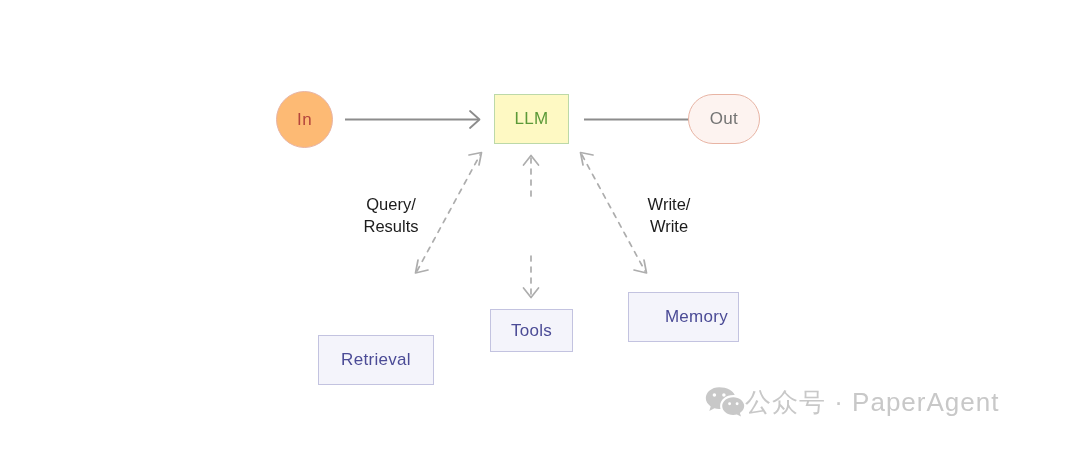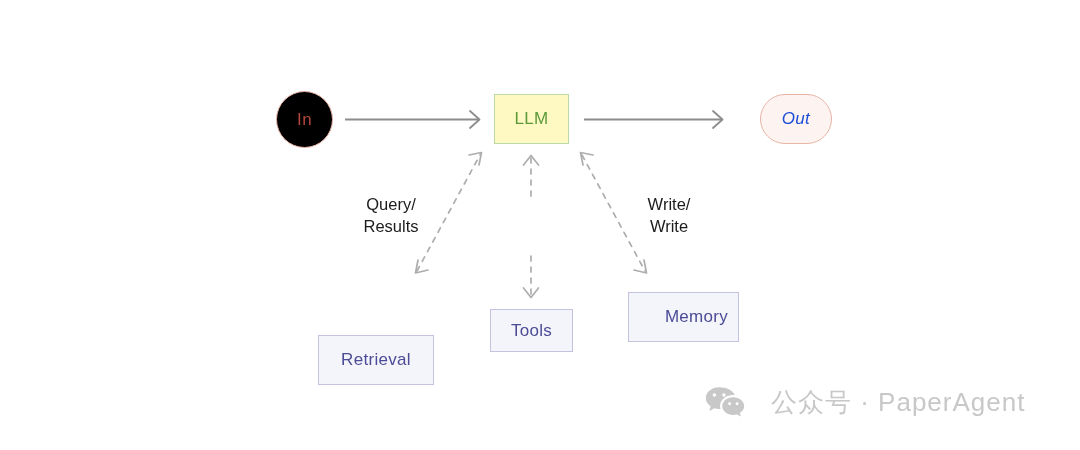--- a/index.html
+++ b/index.html
@@ -40,48 +40,47 @@
     box-sizing: border-box;
     letter-spacing: 0.3px;
   }
 
   .node-in {
     left: 276px;
     top: 91px;
     width: 57px;
     height: 57px;
     border-radius: 50%;
-    background: #000000;
+    background: #fdba74;
     border: 1.4px solid #e8b4a4;
     color: #b4453c;
     font-size: 17px;
   }
 
   .node-llm {
     left: 494px;
     top: 94px;
     width: 75px;
     height: 50px;
     background: #fef9c3;
     border: 1.4px solid #bcd9a8;
     color: #5c9a38;
     font-size: 17px;
   }
 
   .node-out {
-    left: 760px;
+    left: 688px;
     top: 94px;
     width: 72px;
     height: 50px;
     border-radius: 26px;
     background: #fdf3f0;
     border: 1.4px solid #e8b4a4;
-    color: #1d4ed8;
-    font-size: 17px;
-    font-style: italic;
+    color: #737373;
+    font-size: 17px;
   }
 
   .node-box {
     background: #f4f4fb;
     border: 1.3px solid #c3c3e0;
     color: #4b4b96;
     font-size: 17px;
   }
 
   .node-retrieval {
@@ -134,21 +133,21 @@
     width: 72px;
   }
 
   
   #watermark {
     position: absolute;
     left: 705px;
     top: 385px;
     display: flex;
     align-items: center;
-    gap: 26px;
+    gap: 0;
     color: #c8c8c8;
     font-size: 26px;
     letter-spacing: 1px;
     user-select: none;
   }
   #watermark .wm-text {
     color: #c8c8c8;
     font-size: 26px;
     white-space: nowrap;
   }

